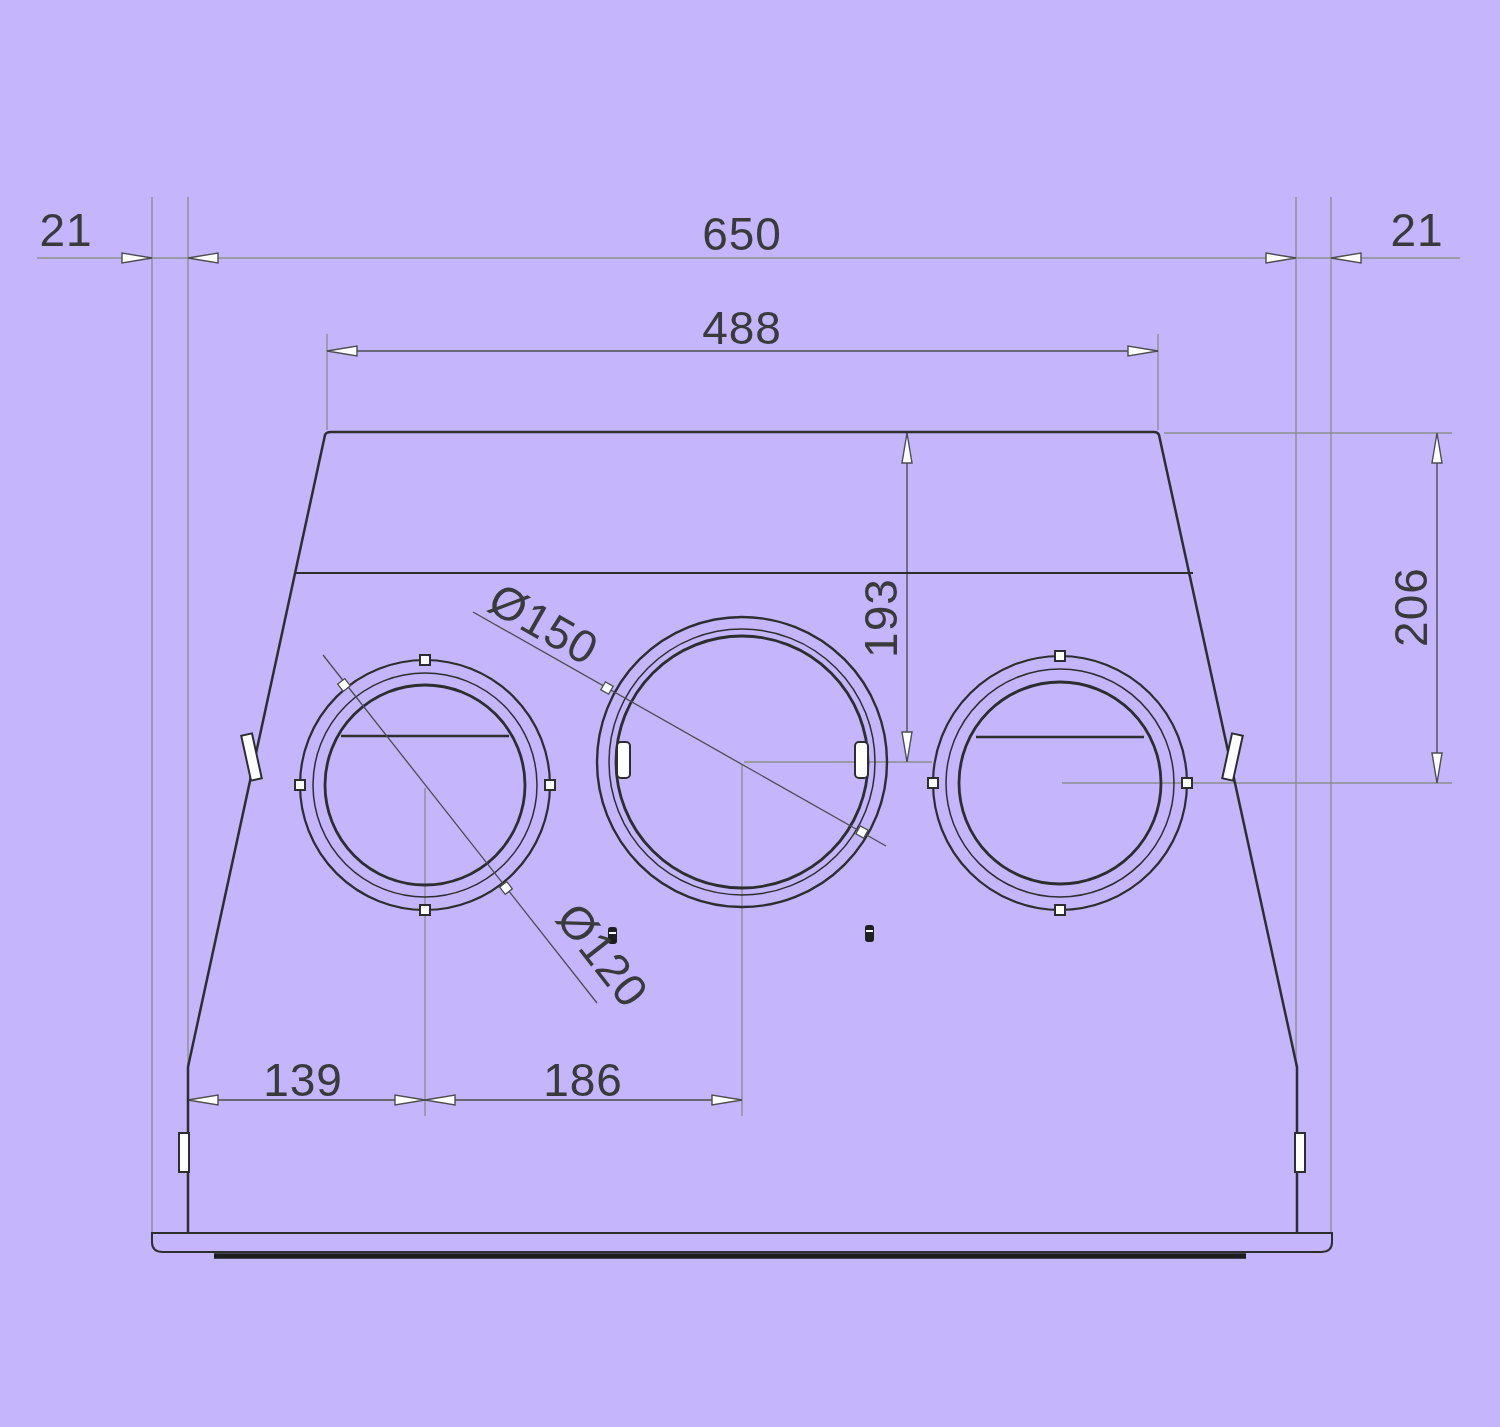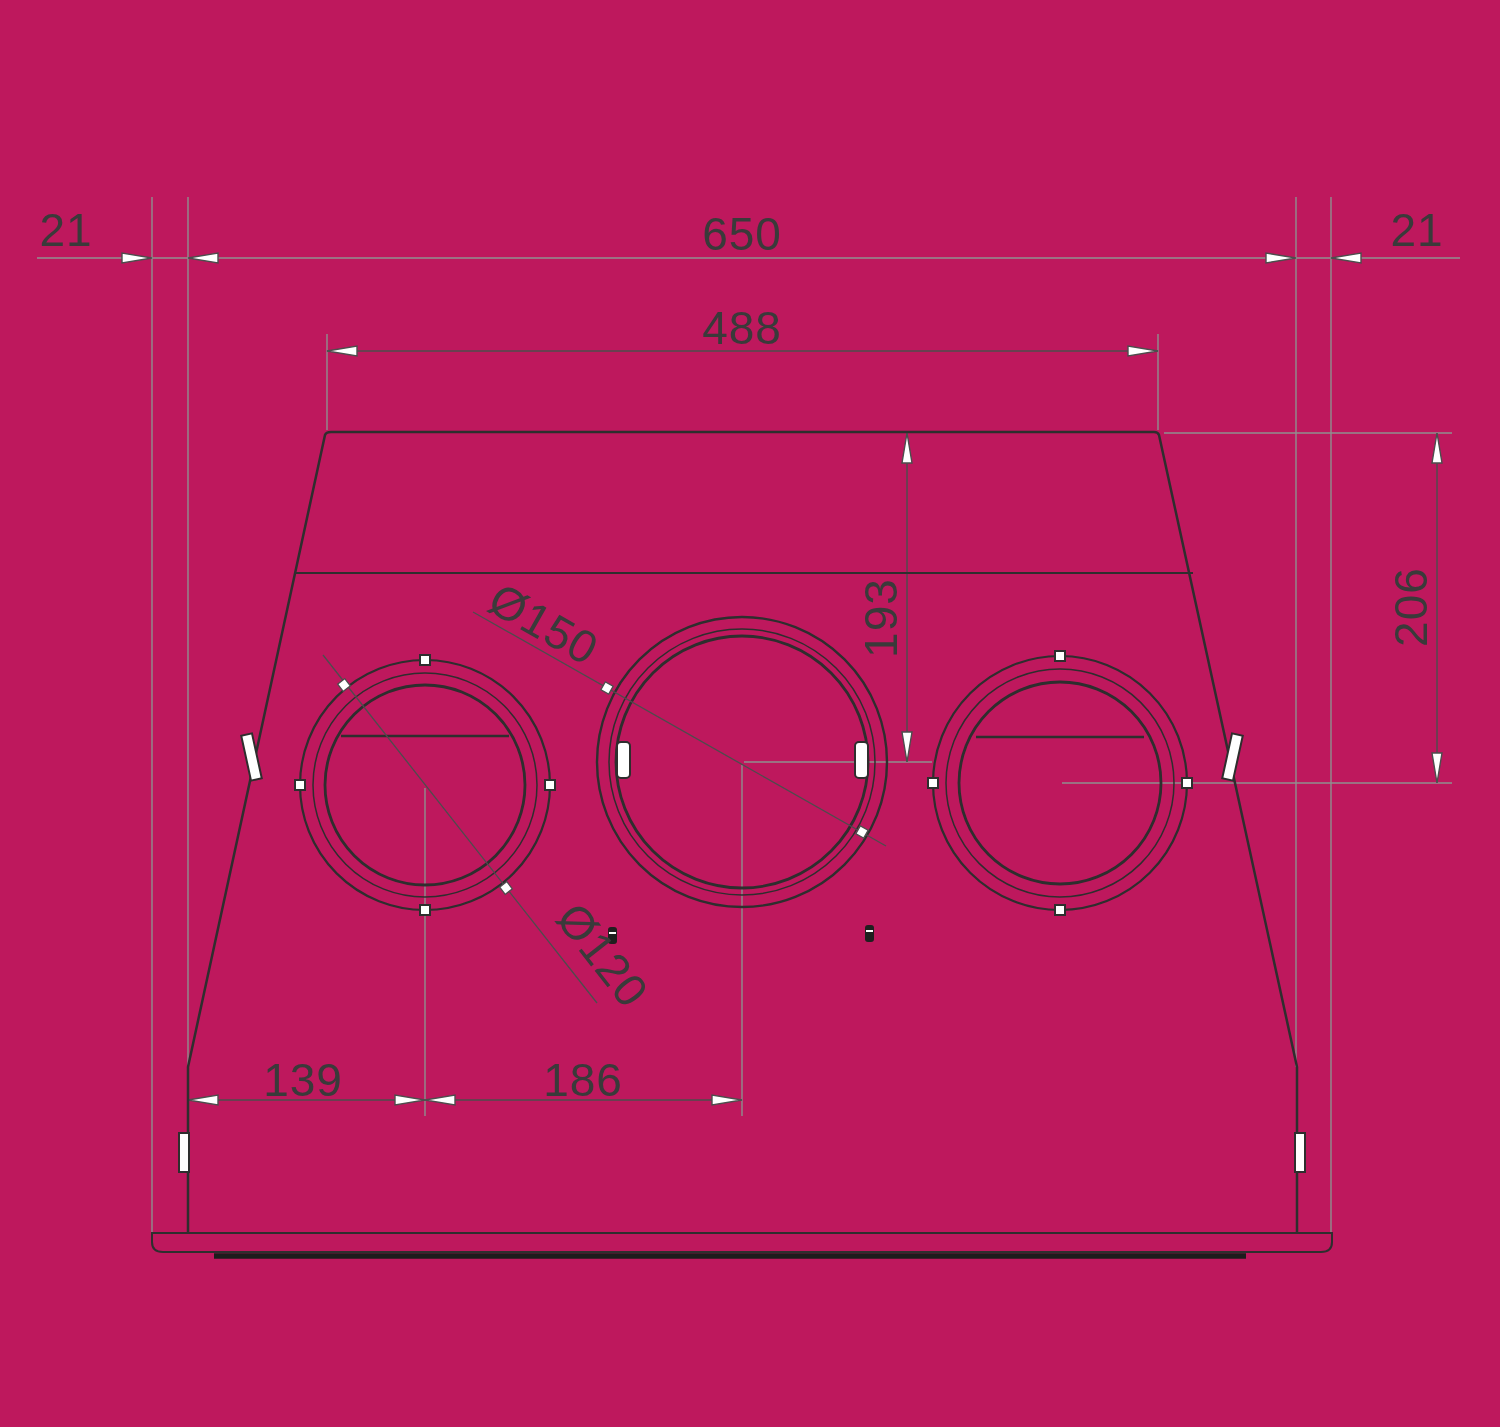--- a/index.html
+++ b/index.html
@@ -1,16 +1,16 @@
 <!DOCTYPE html>
 <html><head>
 <meta charset="utf-8">
 <style>
   html,body{margin:0;padding:0;background:#ffffff;}
-  .page{width:1500px;height:1427px;position:relative;background:#be185d;overflow:hidden;}
+  .page{width:1500px;height:1427px;position:relative;background:#c4b5fd;overflow:hidden;}
   svg{display:block;}
   text{font-family:"Liberation Sans","DejaVu Sans",sans-serif;font-size:46px;fill:#3a3a3a;letter-spacing:1px;}
   .outline{stroke:#2e2e2e;fill:none;}
   .ext{stroke:#8f8f8f;stroke-width:1.4;fill:none;}
   .dim{stroke:#4d4d4d;stroke-width:1.4;fill:none;}
   .dimlight{stroke:#909090;stroke-width:1.5;fill:none;}
   .arrow{fill:#ffffff;stroke:#4d4d4d;stroke-width:1.4;}
   .marker{fill:#ffffff;stroke:#4d4d4d;stroke-width:1.3;}
   .leader{stroke:#4d4d4d;stroke-width:1.3;fill:none;}
   .tab{fill:#ffffff;stroke:#2e2e2e;stroke-width:2;}

